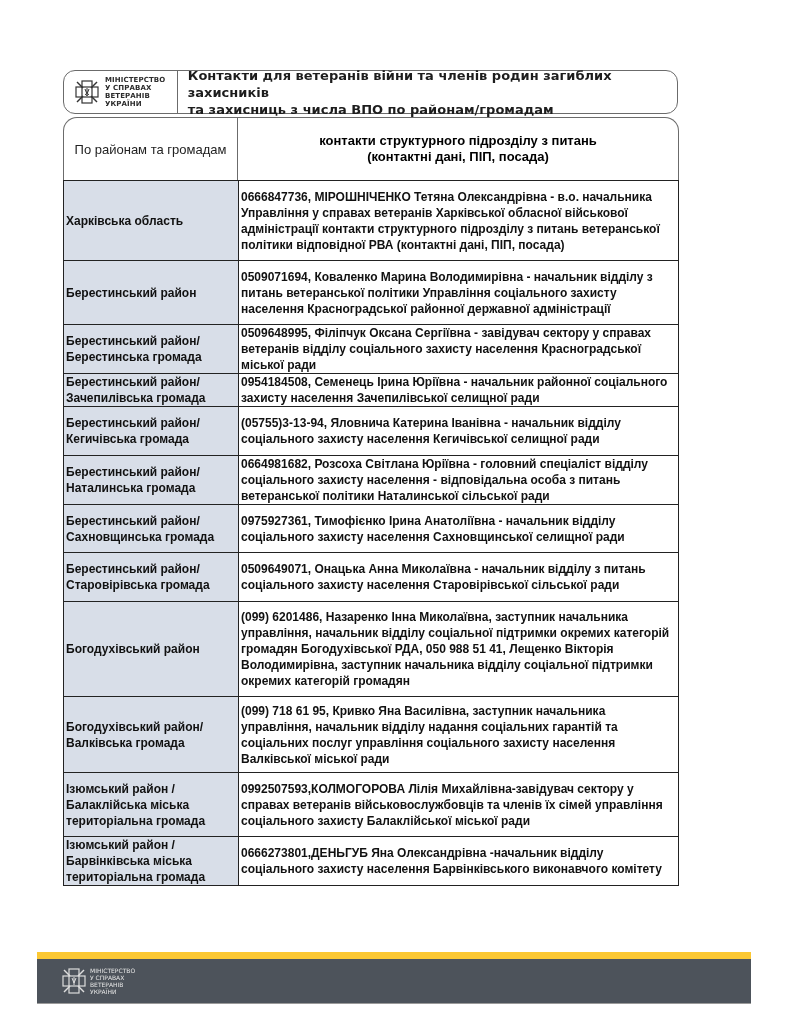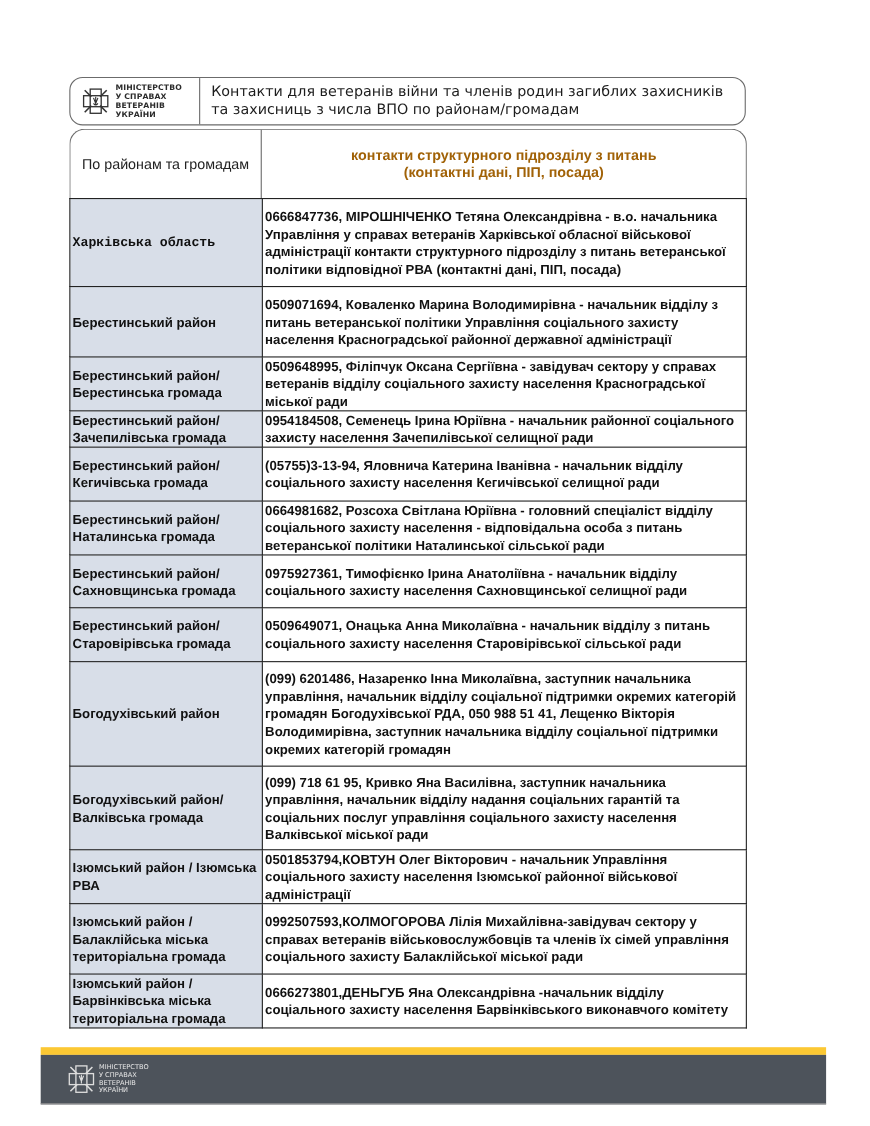--- a/index.html
+++ b/index.html
@@ -9,37 +9,37 @@
   
   .title-box { position: absolute; left: 63px; top: 70px; width: 615px; height: 44px;
                border: 1px solid #6b6b6b; border-radius: 12px; box-sizing: border-box;
                display: flex; align-items: center; background: #fff; }
   .logo { display: flex; align-items: center; width: 118px; height: 100%;
           border-right: 1px solid #6b6b6b; box-sizing: border-box; padding-left: 10px; }
   .logo svg { width: 26px; height: 26px; flex: none; }
   .logo-text { margin-left: 5px; font-family: "DejaVu Sans", sans-serif; font-weight: bold;
                font-size: 7px; line-height: 8px; letter-spacing: 0.1px; color: #2c2c2c; }
   .logo-text span { display: block; }
-  .title-text { padding-left: 10px; font-family: "DejaVu Sans", sans-serif; font-weight: normal;
+  .title-text { padding-left: 10px; font-family: "DejaVu Sans", sans-serif; font-weight: bold;
                 font-size: 13px; line-height: 17px; color: #1d1d1d; }
   .title-text span { display: block; }
 
   
   .table-wrap { position: absolute; left: 63px; top: 117px; width: 616px; }
   .col-head { display: flex; height: 63px; border: 1px solid #6b6b6b; border-bottom: none;
               border-radius: 14px 14px 0 0; box-sizing: border-box; background: #fff; }
   .col-head .h1 { width: 174px; border-right: 1px solid #6b6b6b; display: flex; align-items: center;
                   justify-content: center; font-weight: normal; font-size: 13px; color: #222; box-sizing: border-box; }
   .col-head .h2 { flex: 1; display: flex; flex-direction: column; align-items: center;
-                  justify-content: center; font-weight: bold; font-size: 13px; line-height: 16px; color: #a16207; text-align: center; }
+                  justify-content: center; font-weight: bold; font-size: 13px; line-height: 16px; color: #000000; text-align: center; }
   table { border-collapse: collapse; width: 616px; table-layout: fixed; }
   td { border: 1.5px solid #222; vertical-align: middle; font-size: 12px; line-height: 16px;
        padding: 0 2px; font-weight: bold; }
   td.left { width: 170px; background: #d8dee8; }
-  td.left.bold { font-weight: bold; font-family: Liberation Mono, monospace; }
+  td.left.bold { font-weight: bold; }
   td.right { background: #fff; }
 
   
   .footer-stripe { position: absolute; left: 37px; top: 952px; width: 714px; height: 7px; background: #fcc833; }
   .footer { position: absolute; left: 37px; top: 959px; width: 714px; height: 44px; background: #4d535b;
             border-bottom: 1px solid #9a9a9a; display: flex; align-items: center; }
   .footer .flogo { display: flex; align-items: center; margin-left: 24px; }
   .footer .flogo svg { width: 26px; height: 30px; }
   .footer .flogo-text { margin-left: 3px; font-family: "DejaVu Sans", sans-serif; font-size: 6px;
                         line-height: 7px; color: #e6e6e6; }
@@ -115,24 +115,20 @@
         <td class="right">0509649071, Онацька Анна Миколаївна - начальник відділу з питань соціального захисту населення Старовірівської сільської ради</td>
       </tr>
       <tr style="height:95px">
         <td class="left">Богодухівський район</td>
         <td class="right">(099) 6201486, Назаренко Інна Миколаївна, заступник начальника управління, начальник відділу соціальної підтримки окремих категорій громадян Богодухівської РДА, 050 988 51 41, Лещенко Вікторія Володимирівна, заступник начальника відділу соціальної підтримки окремих категорій громадян</td>
       </tr>
       <tr style="height:76px">
         <td class="left">Богодухівський район/Валківська громада</td>
         <td class="right">(099) 718 61 95, Кривко Яна Василівна, заступник начальника управління, начальник відділу надання соціальних гарантій та соціальних послуг управління соціального захисту населення Валківської міської ради</td>
       </tr>
-      <tr style="height:49px">
-        <td class="left">Ізюмський район / Ізюмська РВА</td>
-        <td class="right">0501853794,КОВТУН Олег Вікторович - начальник Управління соціального захисту населення Ізюмської районної військової адміністрації</td>
-      </tr>
       <tr style="height:64px">
         <td class="left">Ізюмський район / Балаклійська міська територіальна громада</td>
         <td class="right">0992507593,КОЛМОГОРОВА Лілія Михайлівна-завідувач сектору у справах ветеранів військовослужбовців та членів їх сімей управління соціального захисту Балаклійської міської ради</td>
       </tr>
       <tr style="height:49px">
         <td class="left">Ізюмський район / Барвінківська міська територіальна громада</td>
         <td class="right">0666273801,ДЕНЬГУБ Яна Олександрівна -начальник відділу соціального захисту населення Барвінківського виконавчого комітету</td>
       </tr>
     </tbody>
   </table>

